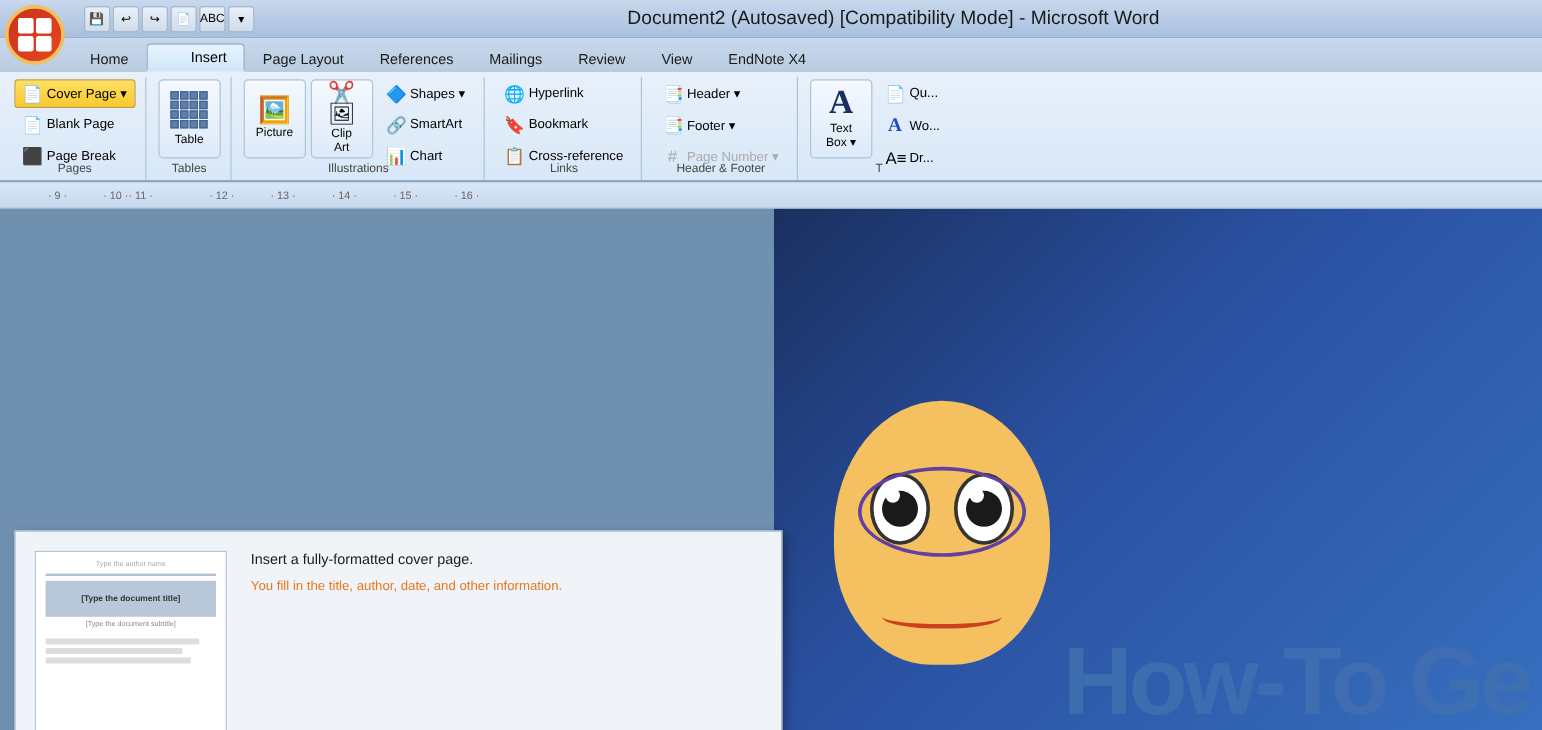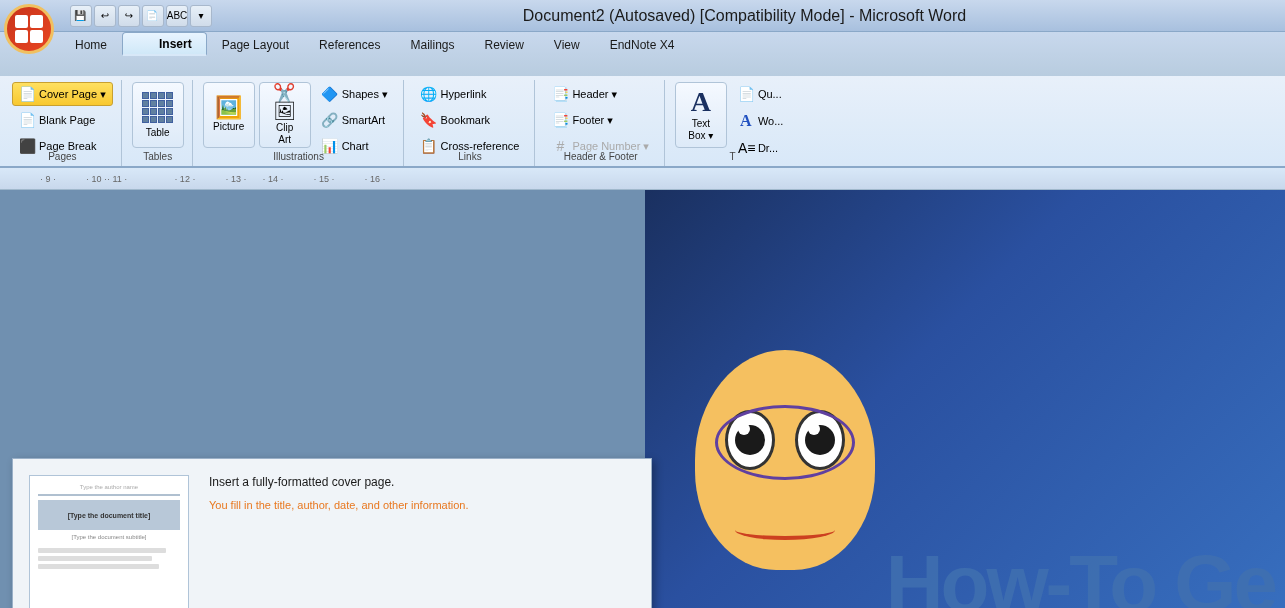--- a/index.html
+++ b/index.html
@@ -66,43 +66,43 @@
       font-weight: normal;
     }
 
     
     .ribbon {
       background: linear-gradient(to bottom, #e8f0fa, #d8e8f8);
       border-bottom: 2px solid #8aa8c8;
     }
     .tabs-row {
       display: flex;
-      align-items: flex-start;
-      height: 44px;
+      align-items: flex-end;
+      height: 28px;
       padding-left: 60px;
       background: linear-gradient(to bottom, #c8d8ed, #b8ccdf);
     }
     .tab {
       padding: 4px 14px;
       font-size: 12px;
       color: #1a1a1a;
       cursor: pointer;
       border: 1px solid transparent;
       border-bottom: none;
       border-radius: 4px 4px 0 0;
       background: transparent;
       height: 24px;
       display: flex;
       align-items: center;
     }
     .tab.active {
       background: linear-gradient(to bottom, #e8f4ff, #d0e8f8);
       border-color: #8aa8c8;
       border-bottom: 2px solid #d8e8f8;
-      font-weight: bold;
+      font-weight: normal;
       color: #000;
       padding-left: 36px;
     }
 
     
     .ribbon-content {
       display: flex;
       align-items: stretch;
       padding: 4px 4px 0 4px;
       background: linear-gradient(to bottom, #e8f0fa 0%, #d8e8f8 100%);
@@ -453,21 +453,21 @@
 </div>
 
 <div style="position:relative; height: 490px; overflow:hidden;">
 
   <div class="ruler">
     <div class="ruler-content">
       <span style="margin-right:30px;">· 9 ·</span>
       <span style="">· 10 ·</span>
       <span style="margin-right:47px;">· 11 ·</span>
       <span style="margin-right:30px;text-align:center;">· 12 ·</span>
-      <span style="margin-right:16px;">· 13 ·</span>
+      <span style="margin-right:30px;">· 13 ·</span>
       <span style="margin-right:30px;">· 14 ·</span>
       <span style="margin-right:30px;">· 15 ·</span>
       <span style="margin-right:30px;">· 16 ·</span>
     </div>
   </div>
 
   <div style="position:absolute; top:22px; left:0; right:0; bottom:0; background: #7090b0;">
 
     <div style="position:absolute; right:0; top:0; width:640px; height:460px; overflow:hidden;">
       <div style="width:100%; height:100%; background: linear-gradient(135deg, #1a3060 0%, #2a50a0 40%, #3870c0 100%); position:relative;">

